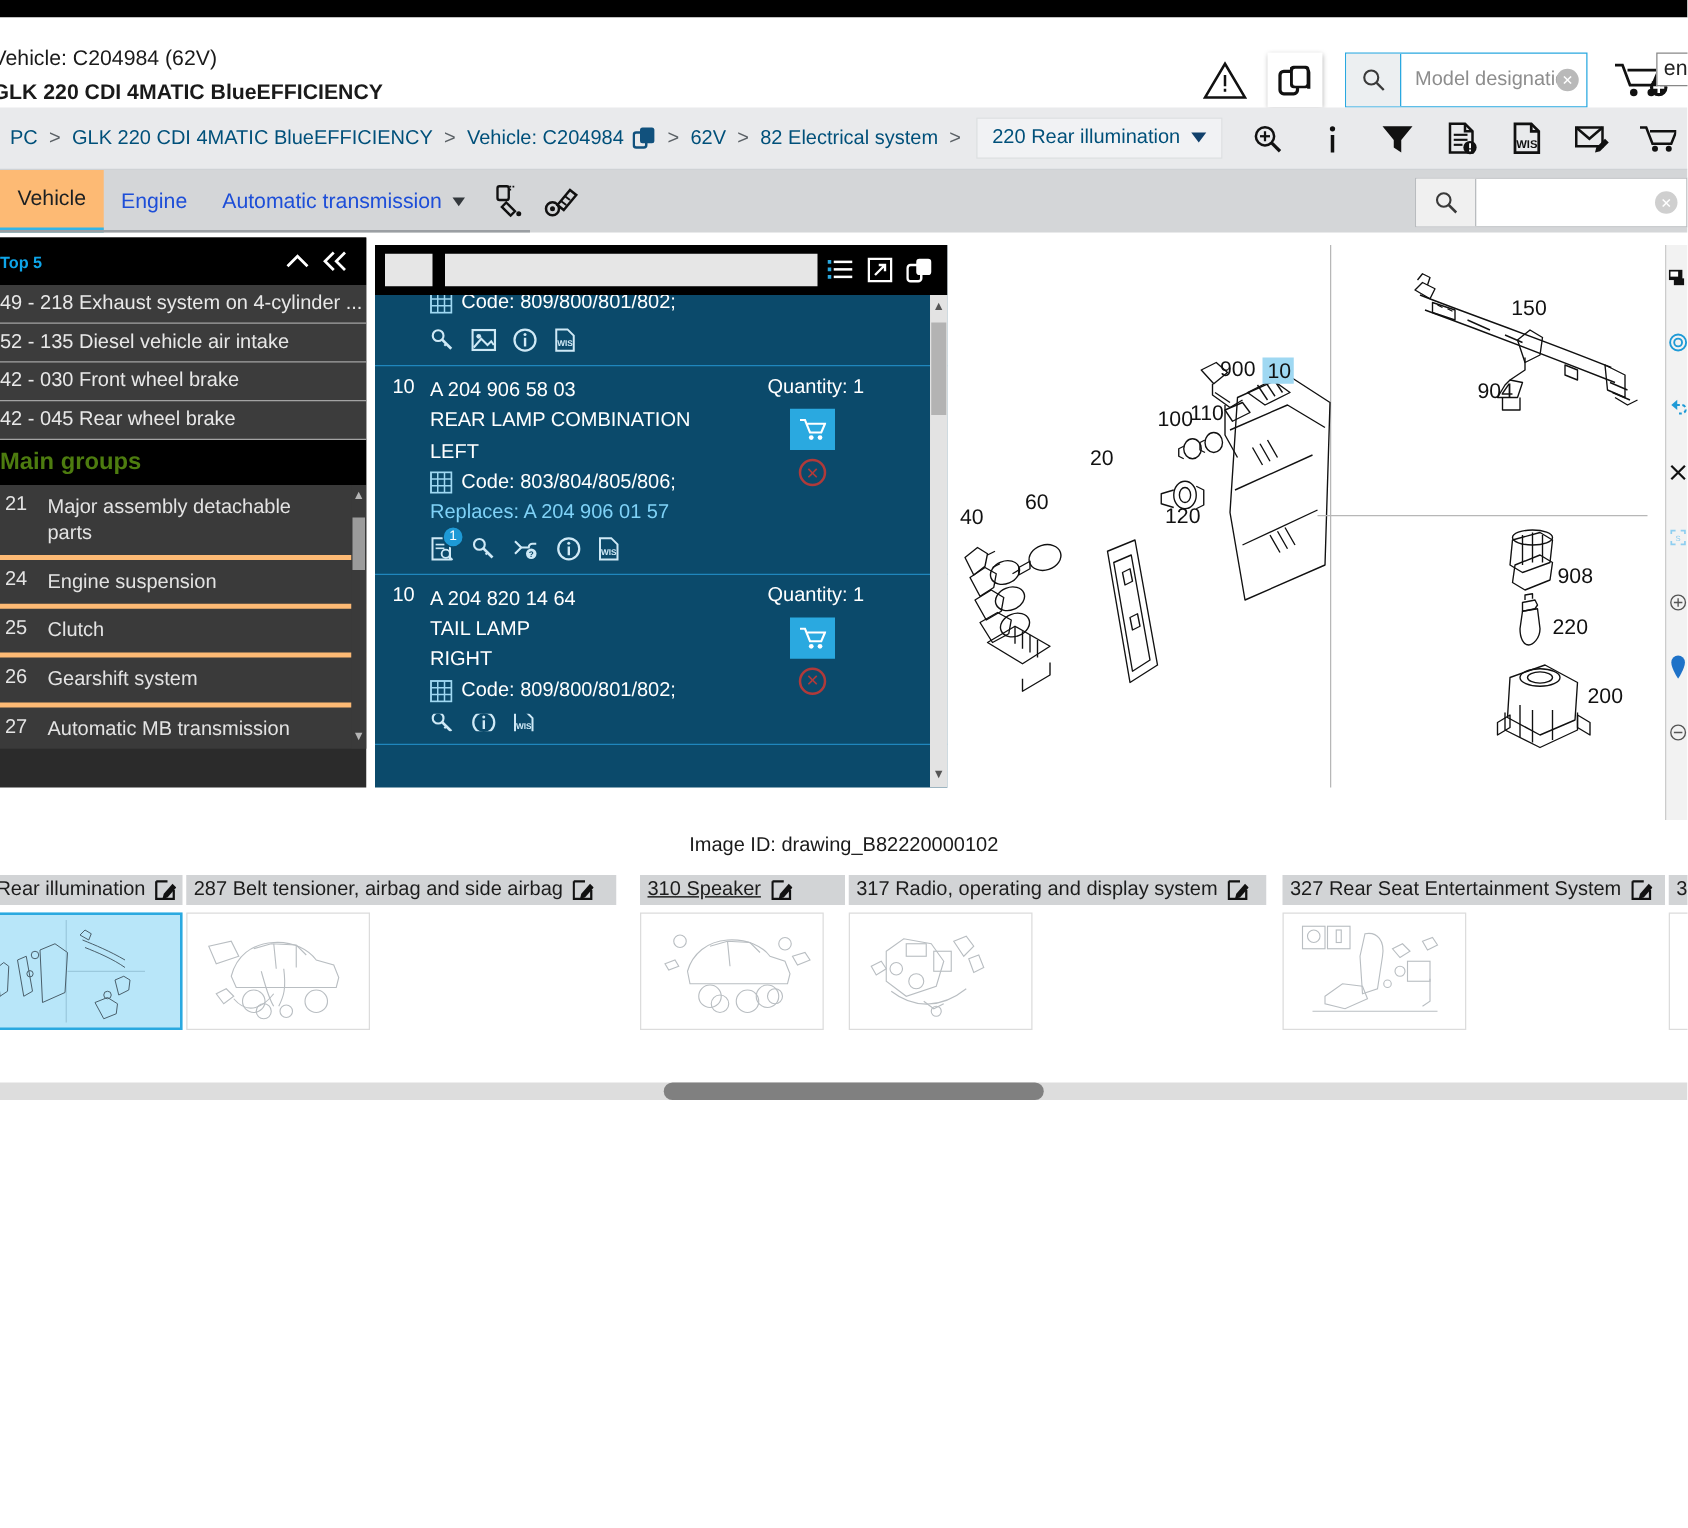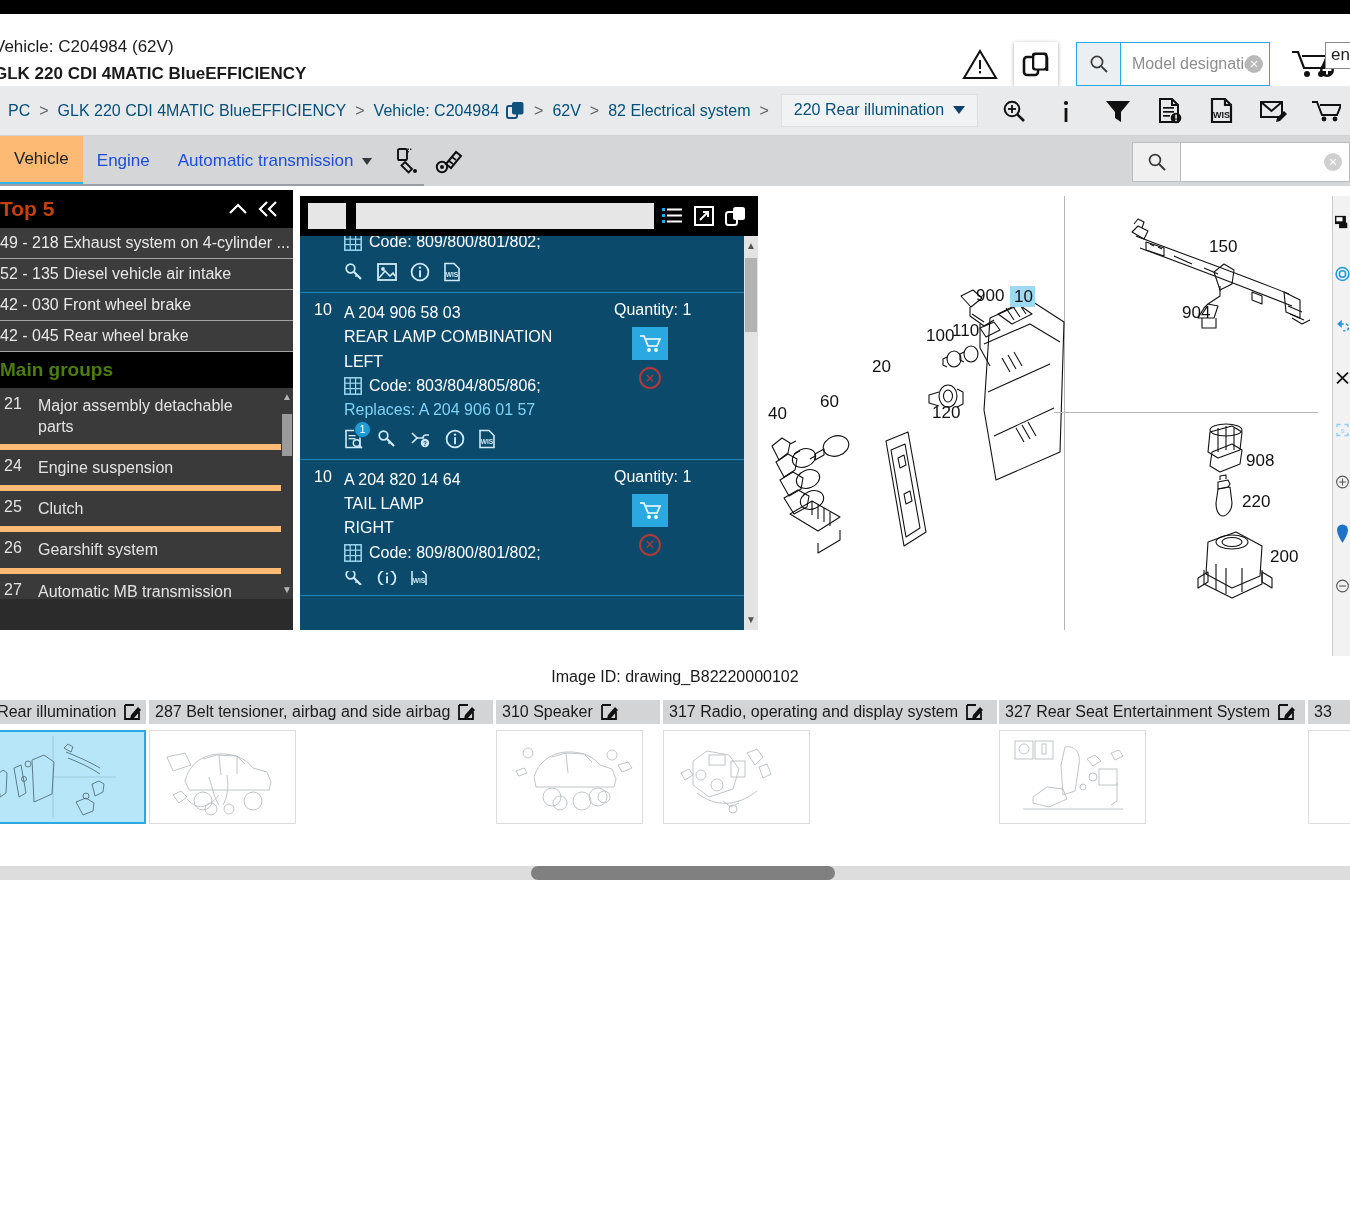--- a/index.html
+++ b/index.html
@@ -77,34 +77,34 @@
     display:flex; background:#fff; border:1px solid #b9bcbf;
   }
   .tb-search .s-ico { width:48px;background:#f0f0f0;border-right:1px solid #b9bcbf;display:flex;align-items:center;justify-content:center; }
   .tb-search .s-in { flex:1;position:relative; }
   .tb-clear { position:absolute;right:7px;top:50%;transform:translateY(-50%);width:18px;height:18px;border-radius:50%;
     background:#cfcfcf;color:#fff;font-size:11px;display:flex;align-items:center;justify-content:center; }
 
   
   .sidebar { position:absolute; left:0; top:190px; width:293px; height:440px; background:#2b2b2b; }
   .side-hdr {
-    height:38px;background:#000;color:#c2410c;display:flex;align-items:center;
-    padding:0 10px 0 0; font-weight:bold;font-size:21px;
+    height:38px;background:#000;color:#0ea5e9;display:flex;align-items:center;
+    padding:0 10px 0 0; font-weight:bold;font-size:13px;
   }
   .side-hdr .title { flex:1; padding-left:0; }
   .side-hdr .ic { width:30px;display:flex;align-items:center;justify-content:center;cursor:pointer; }
   .top5-list { background:#3c3c3c; }
   .top5-item {
     height:31px;display:flex;align-items:center;color:#e8e8e8;font-size:16px;
     border-bottom:1px solid #a3a3a3; white-space:nowrap; overflow:hidden;
   }
   .mg-hdr { height:36px;background:#000;color:#4d7c0f;font-weight:bold;font-size:19px;display:flex;align-items:center; }
   .mg-wrap { position:relative; background:#3a3a3a; height:calc(100% - 38px - 155px - 36px); overflow:hidden; }
   .mg-item { display:flex;align-items:flex-start;color:#e3e3e3;font-size:16px;
-    border-bottom:6px solid #fdba74;padding:7px 0 7px 0; }
+    border-bottom:4px solid #fdba74;padding:7px 0 7px 0; }
   .mg-num { width:38px;padding-left:4px;flex:none; }
   .mg-label { flex:1; padding-right:22px; line-height:1.32; }
   .mg-scroll { position:absolute;right:0;top:0;width:12px;height:100%;background:#3a3a3a; }
   .mg-thumb { position:absolute;right:1px;top:26px;width:10px;height:42px;background:#9b9b9b; }
   .mg-arrow { position:absolute;right:1px;width:10px;height:10px;color:#b5b5b5;font-size:10px;text-align:center;line-height:10px; }
 
   
   .parts { position:absolute; left:300px; top:196px; width:458px; height:434px; background:#0b4a6b; }
   .parts-hdr { height:40px;background:#000;display:flex;align-items:center;padding:0 8px; }
   .ph-box { width:38px;height:26px;background:#e6e6e6;margin-right:10px; }
@@ -837,21 +837,21 @@
             <path d="M34 64 c12 14 24 6 32 -4"></path>
             <path d="M56 42 c4 14 6 22 10 28"></path>
             <path d="M74 40 c2 16 0 22 -4 30"></path>
             <circle cx="58" cy="74" r="6"></circle>
               <circle cx="76" cy="74" r="5"></circle>
           </g>
         </svg>
       </div>
     </div>
 
-    <div class="th" style="width:164px;margin-left:3px;">
+    <div class="th" style="width:164px;margin-left:19px;text-decoration:underline;">
       <div class="th-cap">
         <span>310 Speaker</span>
         <span class="pen">
           <svg width="17" height="17" viewBox="0 0 17 17">
               <path d="M1 1 h9 M1 1 v14 h14 v-7" fill="none" stroke="#111" stroke-width="1.8"></path>
               <path d="M7 11 l7 -8 l3 3 l-7 8 l-4 1 Z" fill="#111"></path>
             </svg>
         </span>
       </div>
       <div class="th-img" style="width:147px;">
@@ -896,21 +896,21 @@
             <path d="M92 32 l8 -3 l4 10 l-8 4 Z"></path>
             <path d="M30 58 c18 14 40 14 60 -2"></path>
             <path d="M56 66 l8 6 l8 -4"></path>
             <circle cx="66" cy="74" r="4"></circle>
             <path d="M14 38 l8 -4 l4 6 l-8 5 Z"></path>
           </g>
         </svg>
       </div>
     </div>
 
-    <div class="th" style="width:306px;margin-left:2px;">
+    <div class="th" style="width:306px;margin-left:13px;">
       <div class="th-cap">
         <span>327 Rear Seat Entertainment System</span>
         <span class="pen">
           <svg width="17" height="17" viewBox="0 0 17 17">
               <path d="M1 1 h9 M1 1 v14 h14 v-7" fill="none" stroke="#111" stroke-width="1.8"></path>
               <path d="M7 11 l7 -8 l3 3 l-7 8 l-4 1 Z" fill="#111"></path>
             </svg>
         </span>
       </div>
       <div class="th-img" style="width:147px;">

